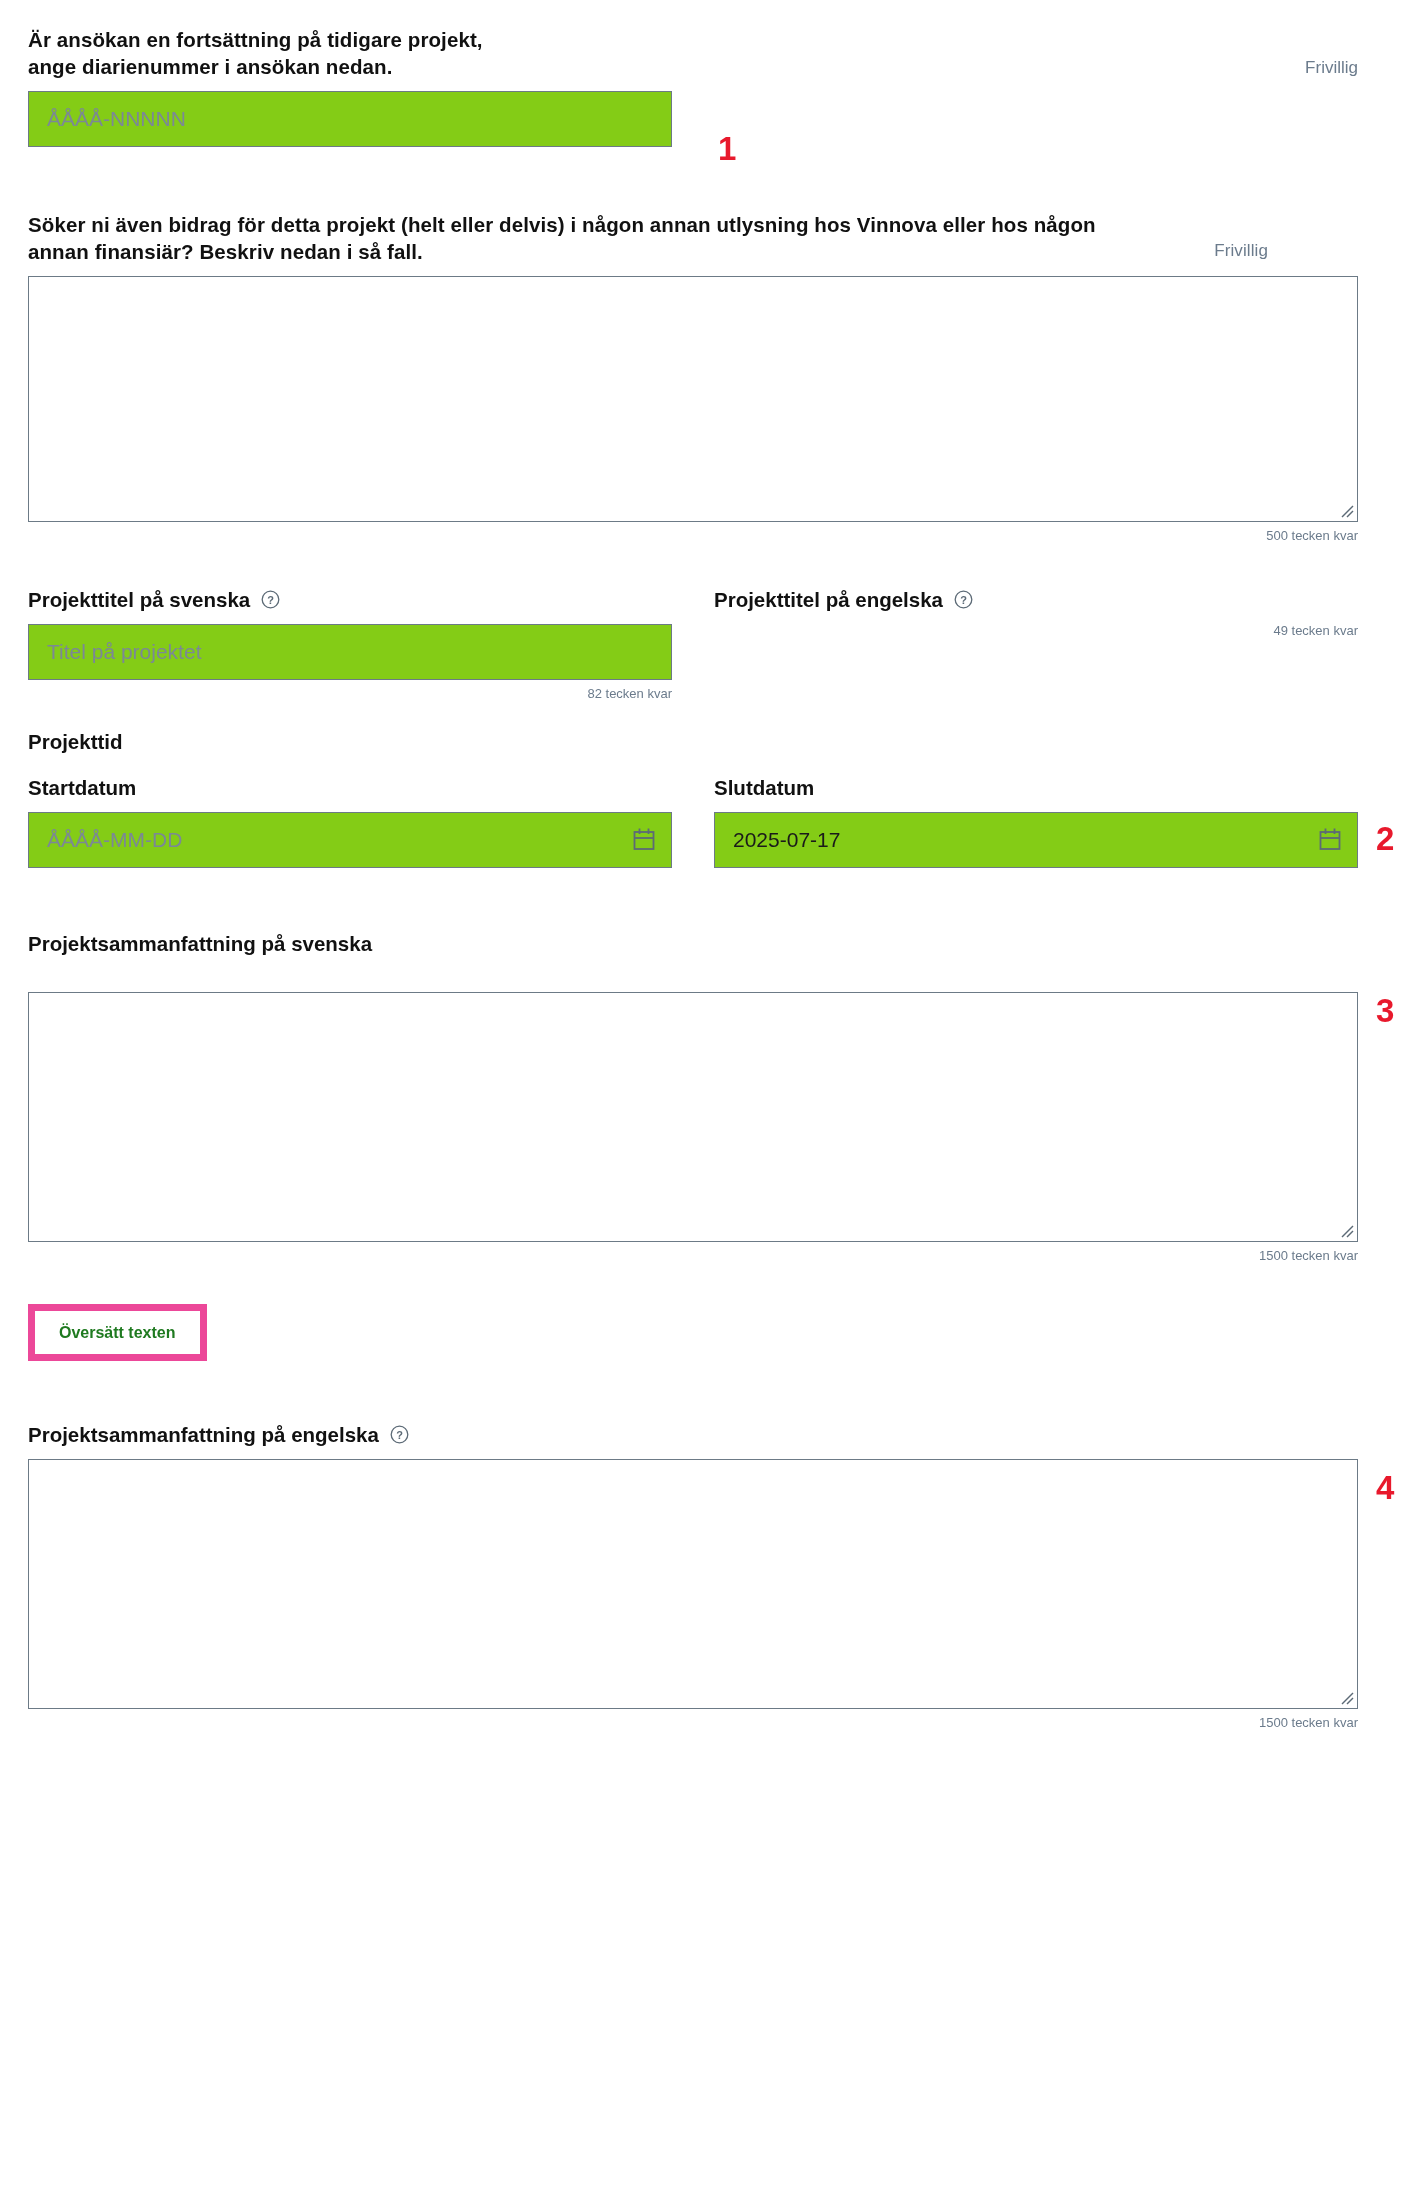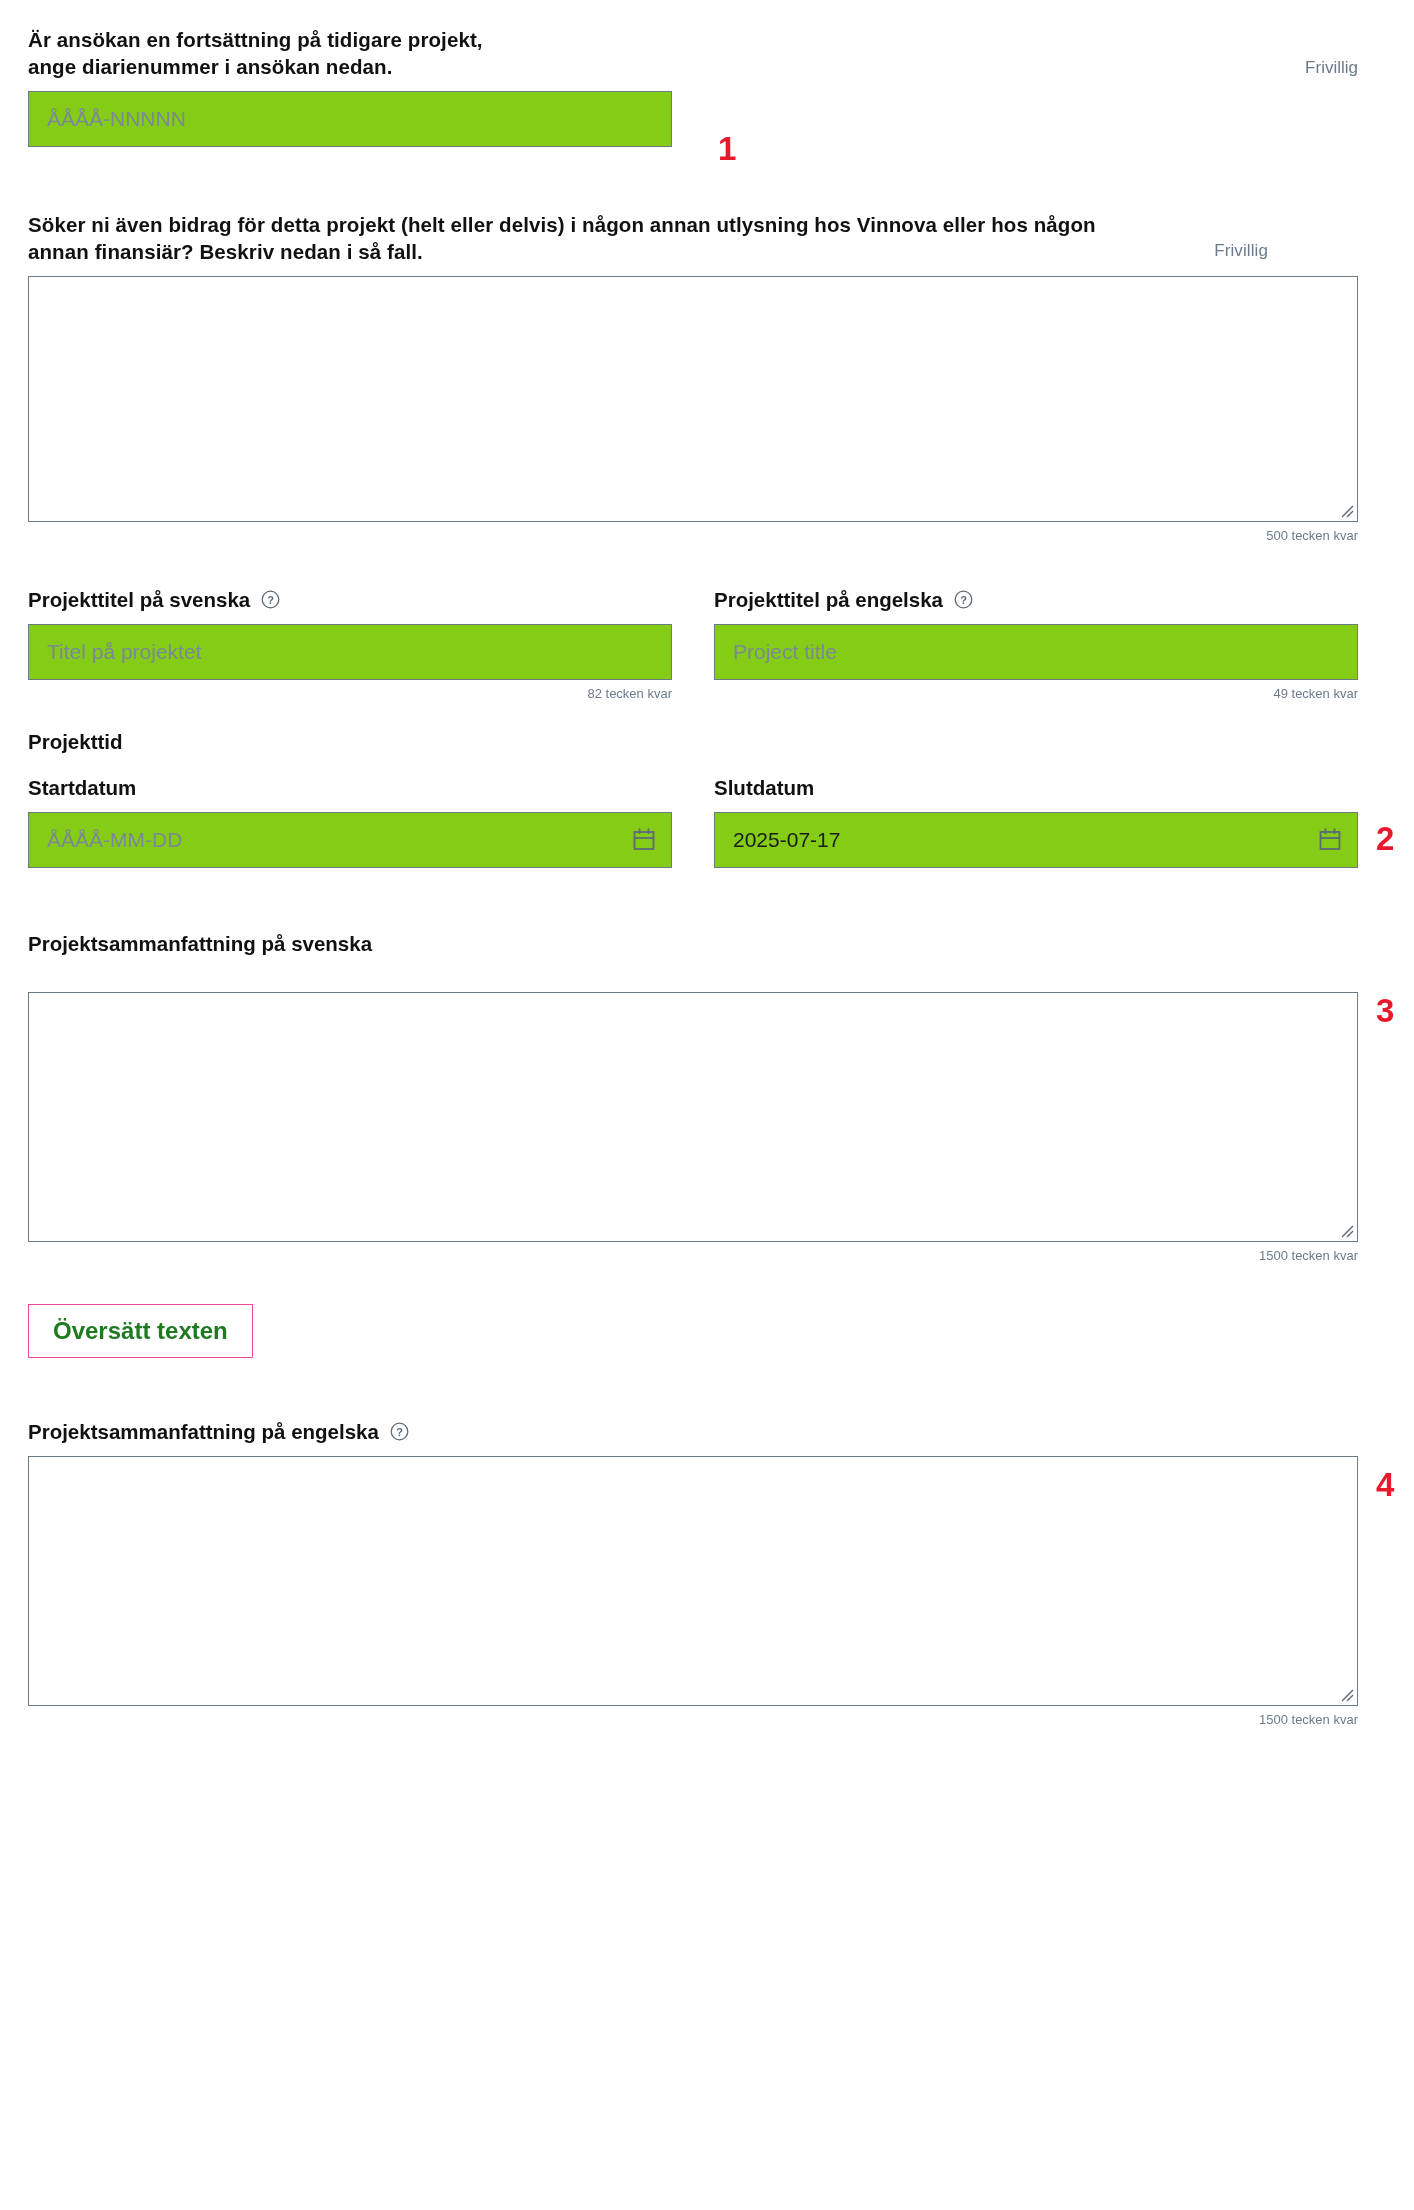--- a/index.html
+++ b/index.html
@@ -139,25 +139,25 @@
     gap: 42px;
   }
   .col {
     width: 644px;
     flex: 0 0 644px;
   }
 
   
   .translate-btn {
     display: inline-block;
-    border: 1px solid #ec4899;
+    border: 7px solid #ec4899;
     background: #ffffff;
     color: #1f7a20;
     font-family: "Liberation Sans", sans-serif;
-    font-size: 24px;
+    font-size: 16px;
     font-weight: bold;
     padding: 13px 24px;
     cursor: pointer;
     border-radius: 0;
     line-height: 1.1;
   }
 
   
   .marker {
     position: absolute;
@@ -253,21 +253,20 @@
         <div class="col">
           <div class="sub-label">
             <span>Projekttitel på engelska</span>
             <span class="help-icon">
               <svg width="19" height="19" viewBox="0 0 19 19">
                 <circle cx="9.5" cy="9.5" r="8.3" fill="none" stroke="#5c6a76" stroke-width="1.3"></circle>
                 <text x="9.5" y="13.7" text-anchor="middle" font-family="Liberation Sans, sans-serif" font-size="11" fill="#5c6a76">?</text>
               </svg>
             </span>
           </div>
-          <input class="text-input" type="text" placeholder="Project title" style="">
           <div class="counter">49 tecken kvar</div>
         </div>
 
       </div>
     </div>
 
     <div class="field-block sec-projekttid">
       <div class="group-head">Projekttid</div>
       <div class="two-col">
 

